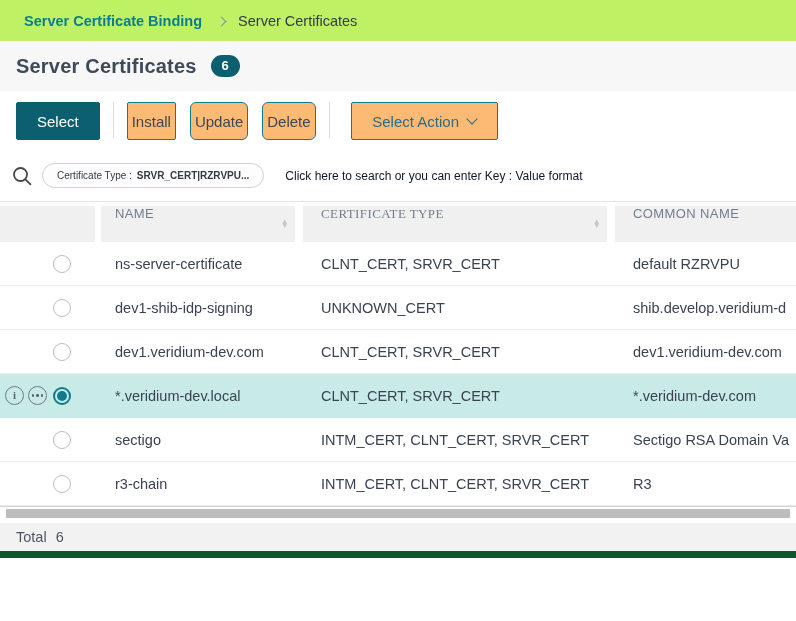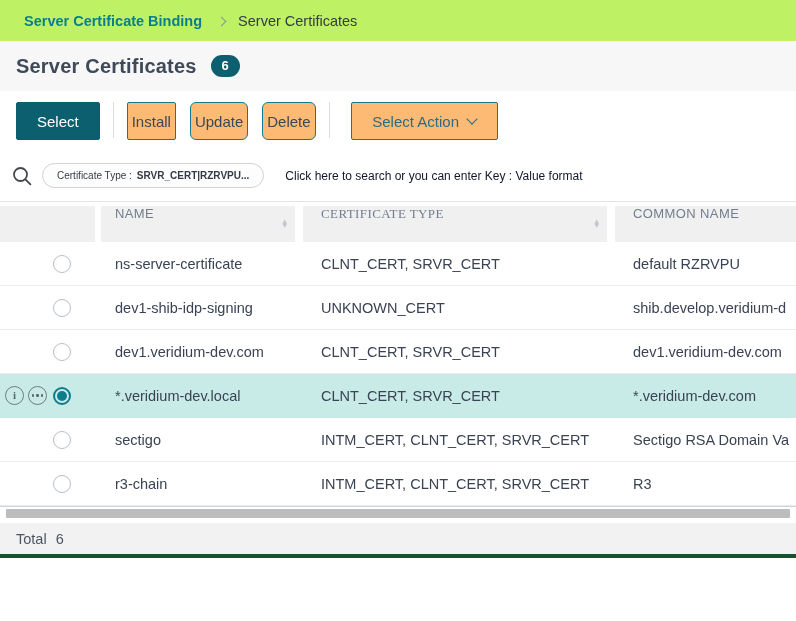--- a/index.html
+++ b/index.html
@@ -72,21 +72,21 @@
   .dots i { width: 2.5px; height: 2.5px; border-radius: 50%; background: #5b6570; }
 
   .table-end { border-top: 1px solid #ced3d8; }
 
   
   .hscroll { height: 10px; margin-top: 2px; background: #fff; padding: 0 6px; }
   .hscroll .thumb { height: 9px; width: 100%; background: #bdbdbd; border-radius: 1px; }
 
   
   .table-footer { margin-top: 4px; height: 35px; background: #f2f2f3; display: flex; align-items: center;
-    padding: 0 16px; border-bottom: 4px solid #14532d; }
+    padding: 0 16px; border-bottom: 7px solid #14532d; }
   .total-label { font-size: 14.5px; color: #4c5561; }
   .total-value { font-size: 14.5px; color: #4c5561; margin-left: 9px; }
 </style>
 </head>
 <body>
 
 <div class="breadcrumb">
   <a class="crumb-link">Server Certificate Binding</a>
   <span class="crumb-sep"></span>
   <span class="crumb-current">Server Certificates</span>

